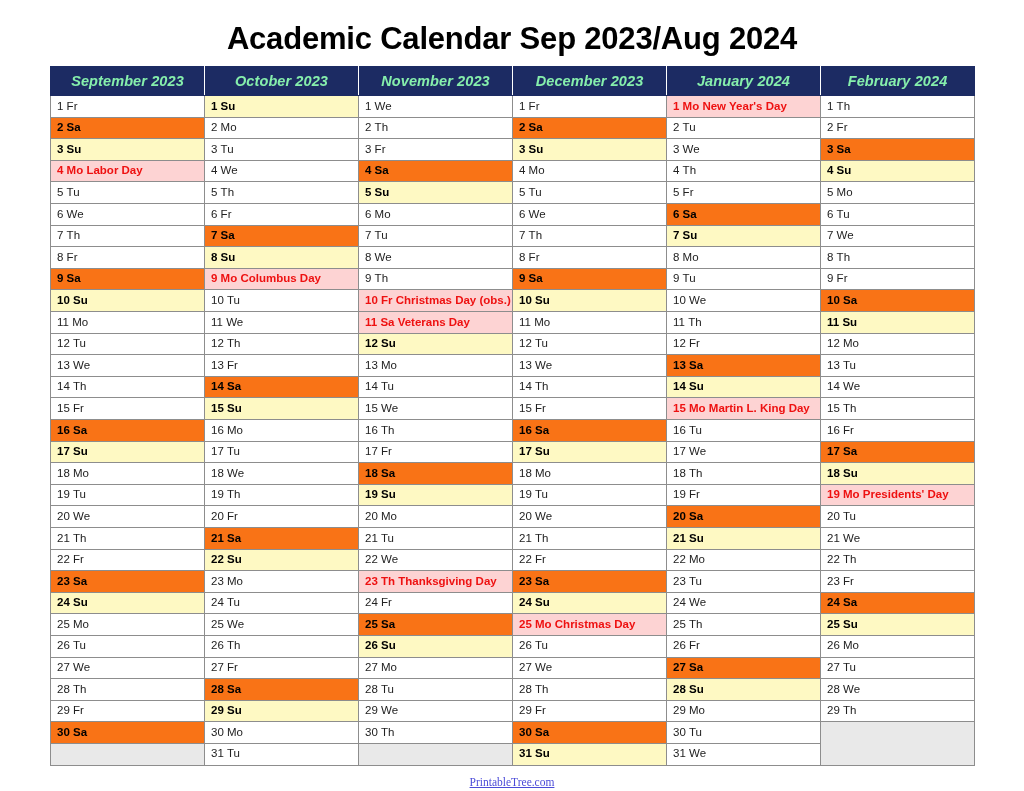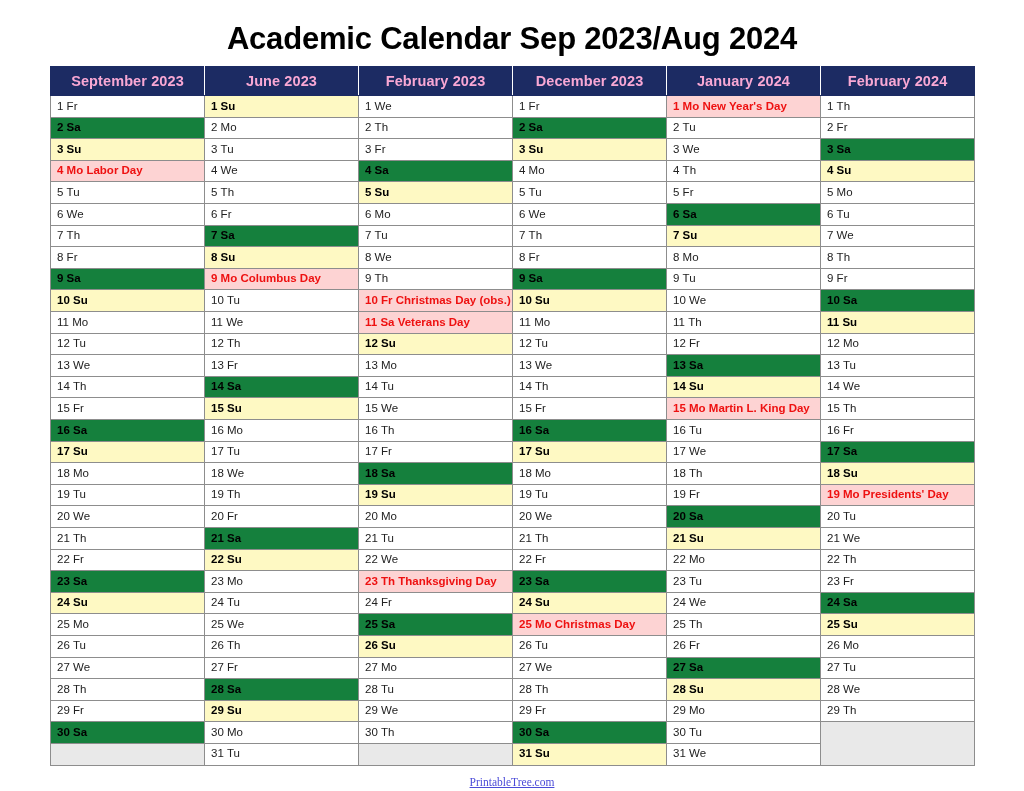--- a/index.html
+++ b/index.html
@@ -42,46 +42,47 @@
     width: 924px;
     border-collapse: collapse;
     table-layout: fixed;
     border: 1px solid #7b7b7b;
   }
 
   table.calendar col { width: 154px; }
 
   thead th {
     background: #1c2b63;
-    color: #f9a8d4;
+    color: #86efac;
     font-size: 14.5px;
     font-weight: bold;
     text-align: center;
     height: 26px;
     border: 1px solid #1c2b63;
     border-right: 1px solid #ffffff;
     letter-spacing: 0.1px;
+    font-style: italic;
   }
   thead th:last-child { border-right: 1px solid #1c2b63; }
 
   tbody td {
     height: 20.6px;
     border: 1px solid #8d8d8d;
     font-size: 11.5px;
     padding: 0 0 0 6px;
     vertical-align: middle;
     white-space: nowrap;
     overflow: hidden;
     background: #ffffff;
     color: #222222;
     line-height: 1;
   }
 
   tbody td.sat {
-    background: #15803d;
+    background: #f97316;
     font-weight: bold;
     color: #000000;
   }
   tbody td.sun {
     background: #fef9c3;
     font-weight: bold;
     color: #000000;
   }
   tbody td.holiday {
     background: #fdd3d3;
@@ -121,22 +122,22 @@
         <col>
           <col>
           <col>
           <col>
           <col>
           <col>
       </colgroup>
       <thead>
         <tr id="header-row">
             <th>September 2023</th>
-            <th>June 2023</th>
-            <th>February 2023</th>
+            <th>October 2023</th>
+            <th>November 2023</th>
             <th>December 2023</th>
             <th>January 2024</th>
             <th>February 2024</th>
           </tr>
       </thead>
       <tbody id="calendar-body">
           <tr>
             <td><span class="daynum">1</span> <span class="dayname">Fr</span></td>
             <td class="sun"><span class="daynum">1</span> <span class="dayname">Su</span></td>
             <td><span class="daynum">1</span> <span class="dayname">We</span></td>

